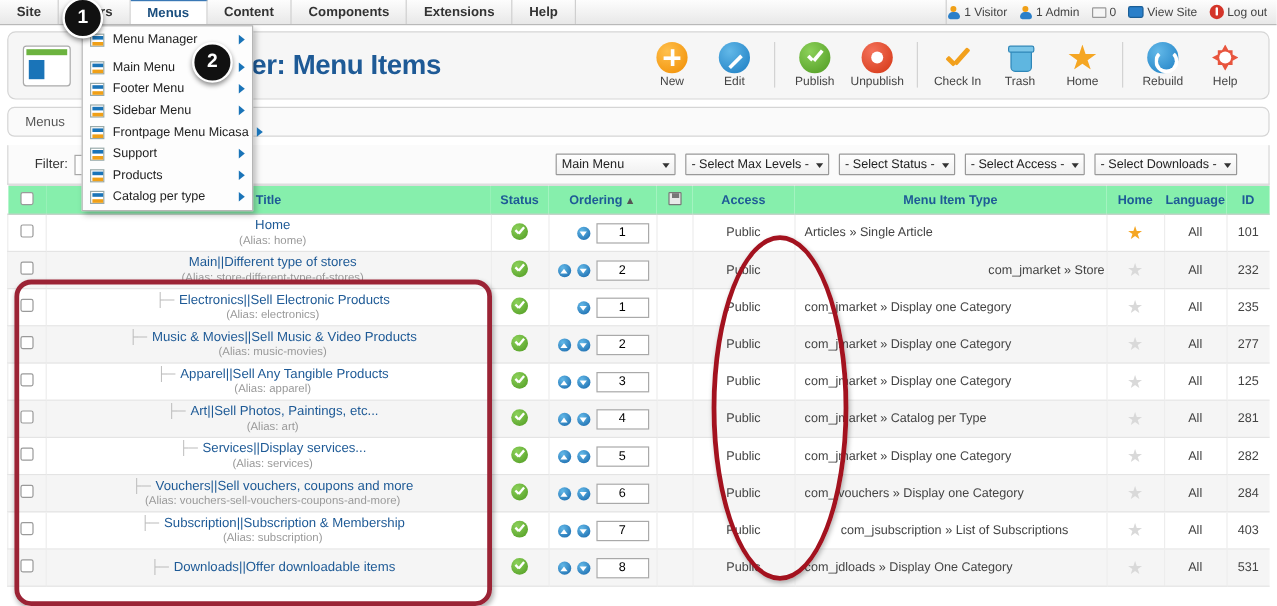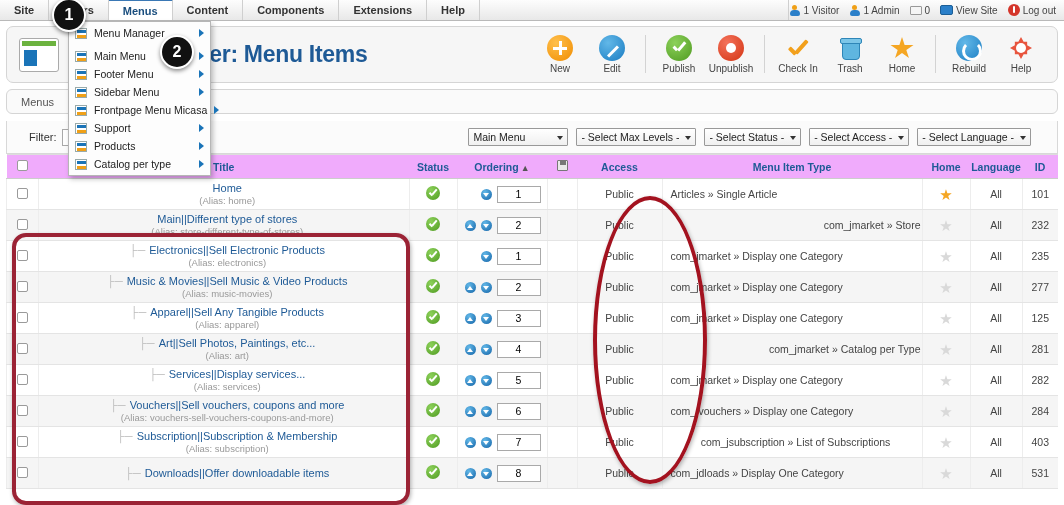--- a/index.html
+++ b/index.html
@@ -151,21 +151,21 @@
     content:""; position:absolute; right:4px; top:7px;
     border-left:3.5px solid transparent; border-right:3.5px solid transparent;
     border-top:4px solid #333;
   }
   .sel.wide { width:100px; }
 
   
   .tablewrap { margin:0 6px; }
   table.items { width:100%; border-collapse:collapse; table-layout:fixed; }
   table.items th {
-    background:#f0abfc;
+    background:#86efac;
     border-bottom:1px solid #ccc; border-top:1px solid #ddd;
     height:24px; font-size:10.5px; color:#1e5a96; font-weight:bold;
     text-align:center; vertical-align:middle;
   }
   table.items td {
     border-bottom:1px solid #e4e4e4;
     border-left:1px solid #ededed;
     height:31px; font-size:10.5px; vertical-align:middle;
     text-align:center; color:#444;
   }
@@ -361,21 +361,21 @@
       <div class="sel">
         <span>- Select Max Levels -</span>
       </div>
       <div class="sel">
         <span>- Select Status -</span>
       </div>
       <div class="sel">
         <span>- Select Access -</span>
       </div>
       <div class="sel">
-        <span>- Select Language -</span>
+        <span>- Select Downloads -</span>
       </div>
     </div>
 </div>
 
 <div class="tablewrap">
   <table class="items">
     <colgroup>
       <col class="col-chk">
         <col class="col-title">
         <col class="col-status">
@@ -498,21 +498,21 @@
           <td><span class="st-ok"></span></td>
           <td>
             <div class="ordcell">
               <span class="arr up"></span>
               <span class="arr dn"></span>
               <input class="ordbox" value="4" style="">
             </div>
           </td>
           <td></td>
           <td>Public</td>
-          <td style="text-align: right; padding-left: 8px;">com_jmarket » Catalog per Type</td>
+          <td style="text-align: left; padding-left: 8px;">com_jmarket » Catalog per Type</td>
           <td><span class="hstar">★</span></td>
           <td>All</td>
           <td>281</td>
         </tr>
         <tr class="">
           <td><span class="chk"></span></td>
           <td class="title-cell ind1"><span class="indent">├─</span><a class="item-link">Services||Display services...</a><div class="item-alias">(Alias: services)</div></td>
           <td><span class="st-ok"></span></td>
           <td>
             <div class="ordcell">

